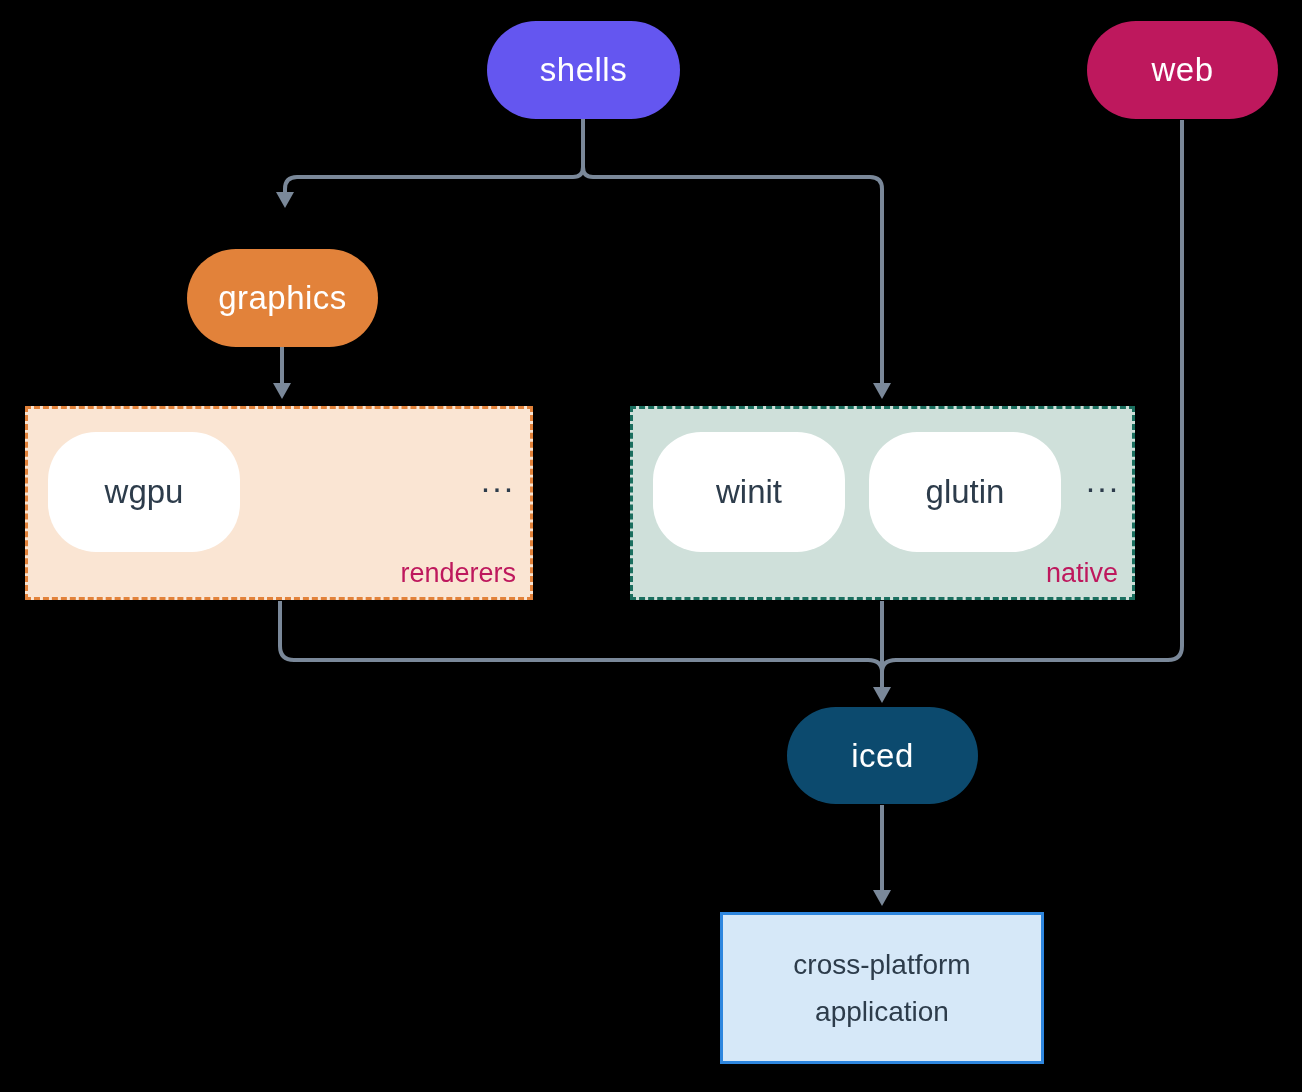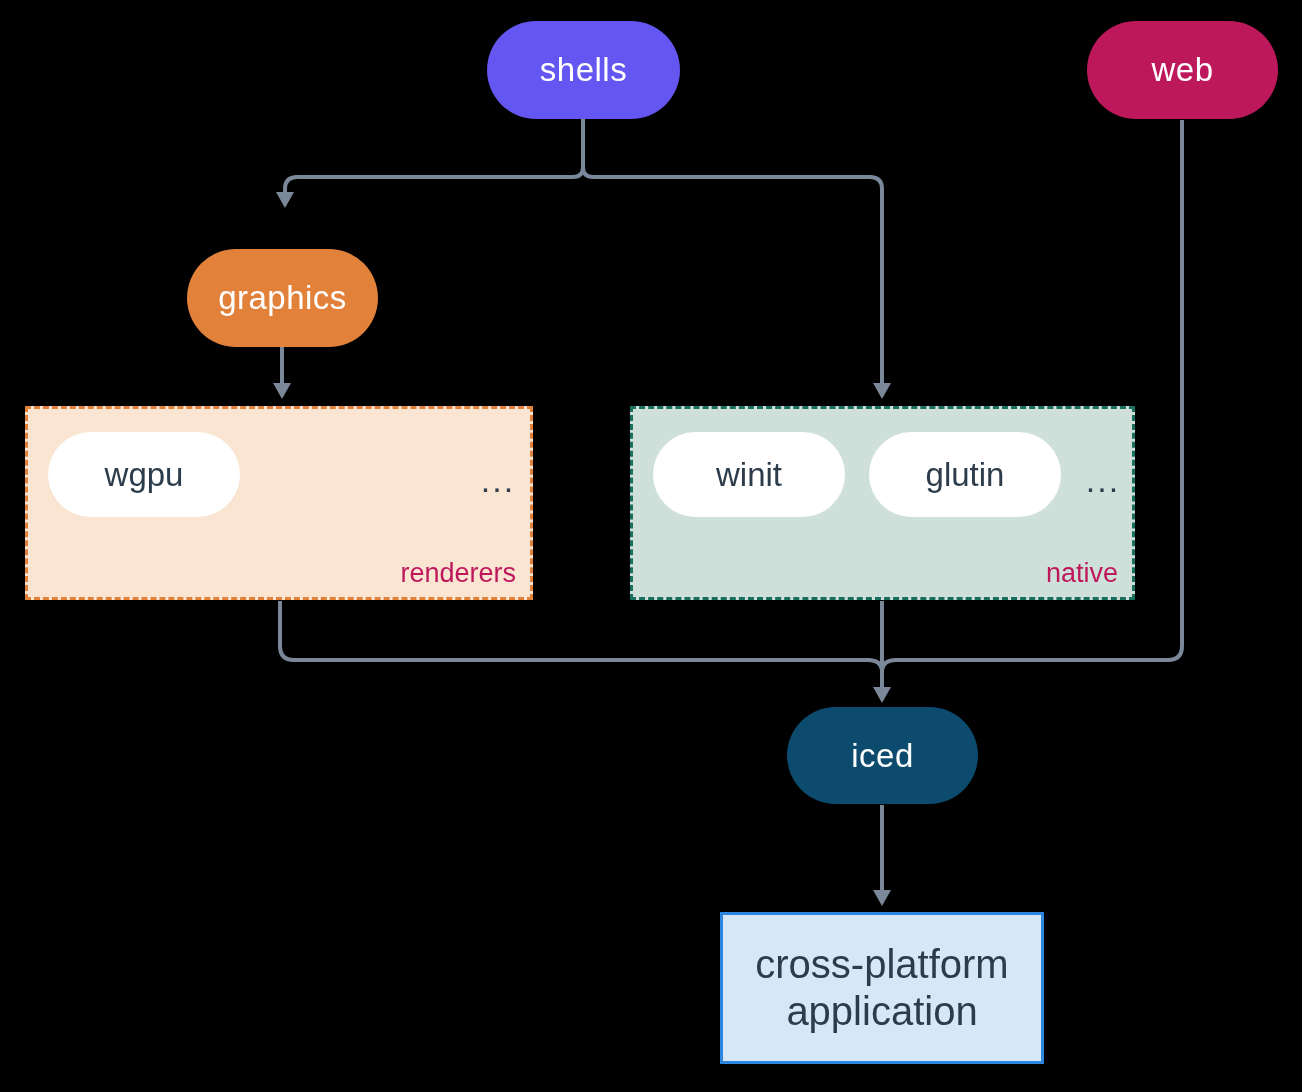--- a/index.html
+++ b/index.html
@@ -54,21 +54,21 @@
   .group-shells {
     left: 630px;
     width: 505px;
     background: #CFE0DA;
     border: 3px dashed #1B6F5F;
   }
   .inner-pill {
     position: absolute;
     top: 23px;
     width: 192px;
-    height: 85px;
+    height: 120px;
     background: #ffffff;
     border-radius: 48px;
     display: flex;
     align-items: center;
     justify-content: center;
     font-size: 33px;
     color: #2D3C4B;
   }
   .inner-pill.first  { left: 20px; }
   .inner-pill.second { left: 236px; }
@@ -99,21 +99,21 @@
     left: 720px;
     top: 912px;
     width: 324px;
     height: 152px;
     background: #D6E8F8;
     border: 3px solid #2E86DE;
     display: flex;
     flex-direction: column;
     align-items: center;
     justify-content: center;
-    font-size: 40px;
+    font-size: 28px;
     line-height: 47px;
     color: #2D3C4B;
     text-align: center;
   }
 </style>
 </head>
 <body>
 
 <div id="stage">
 

